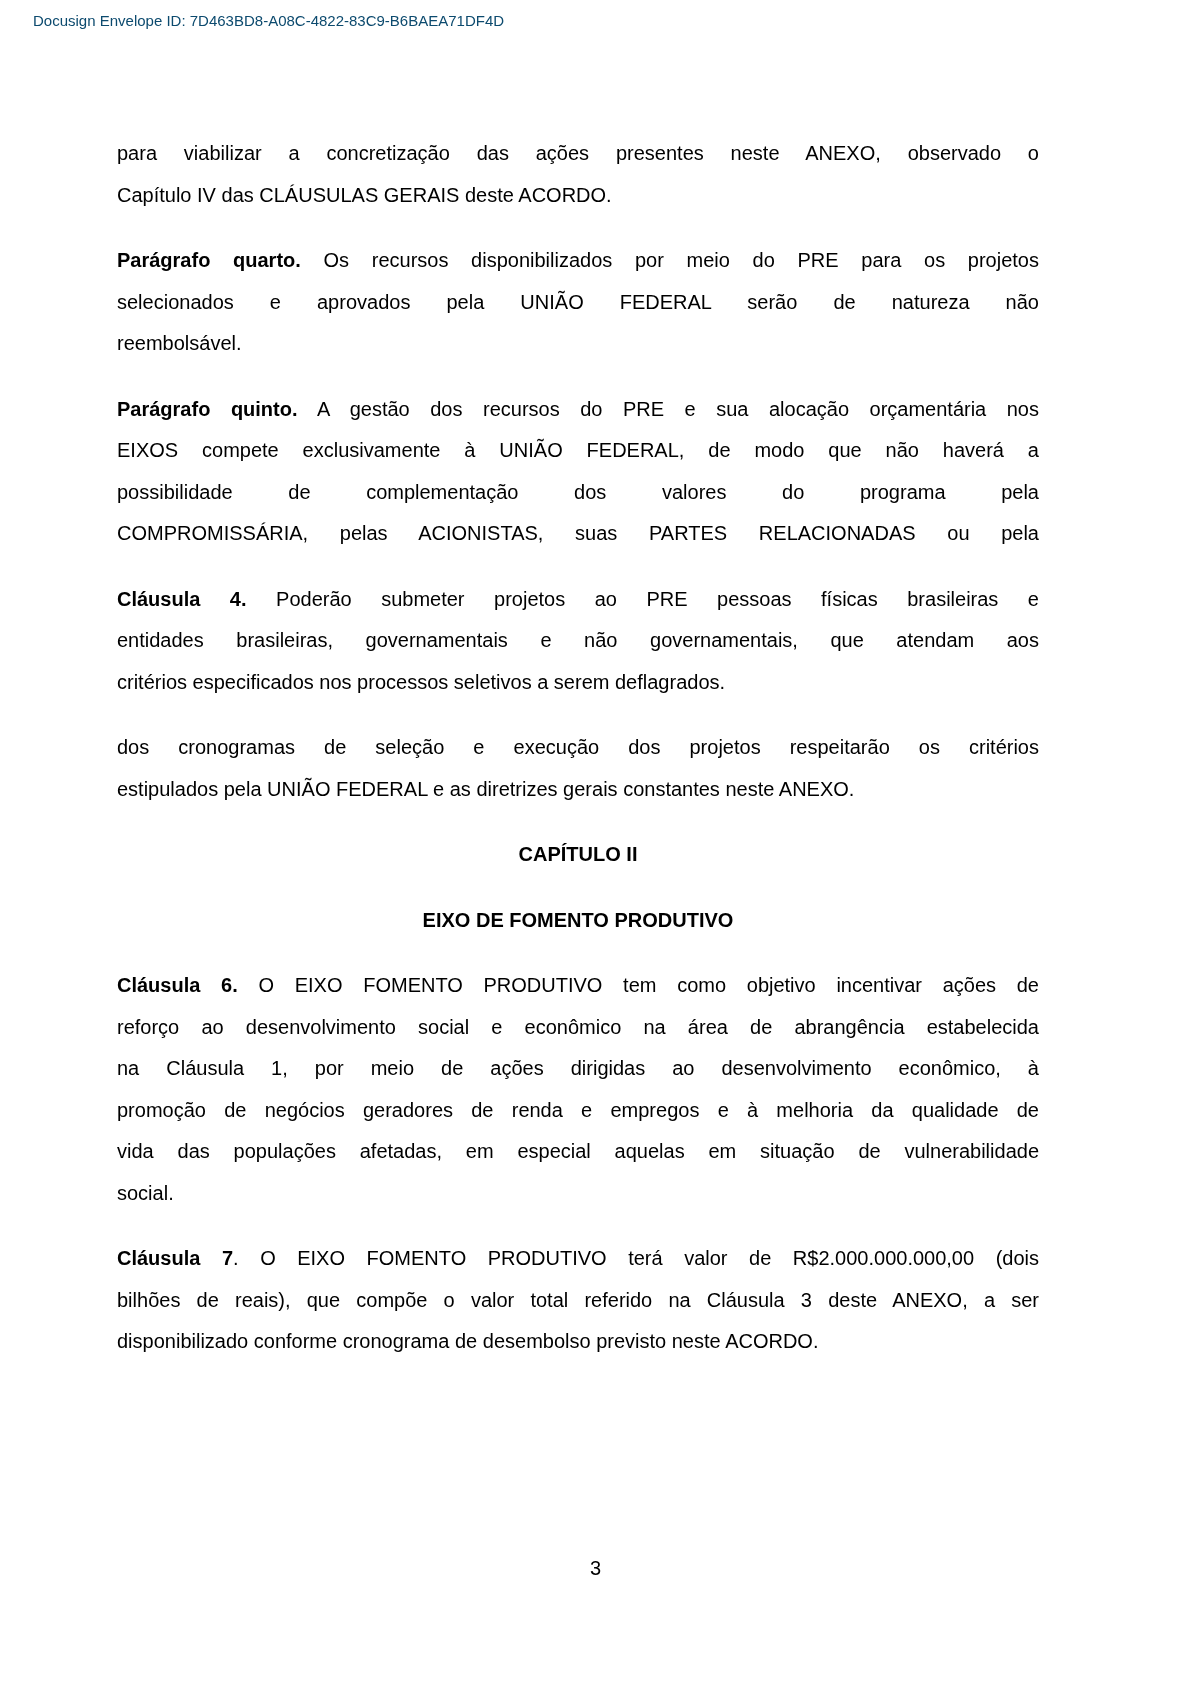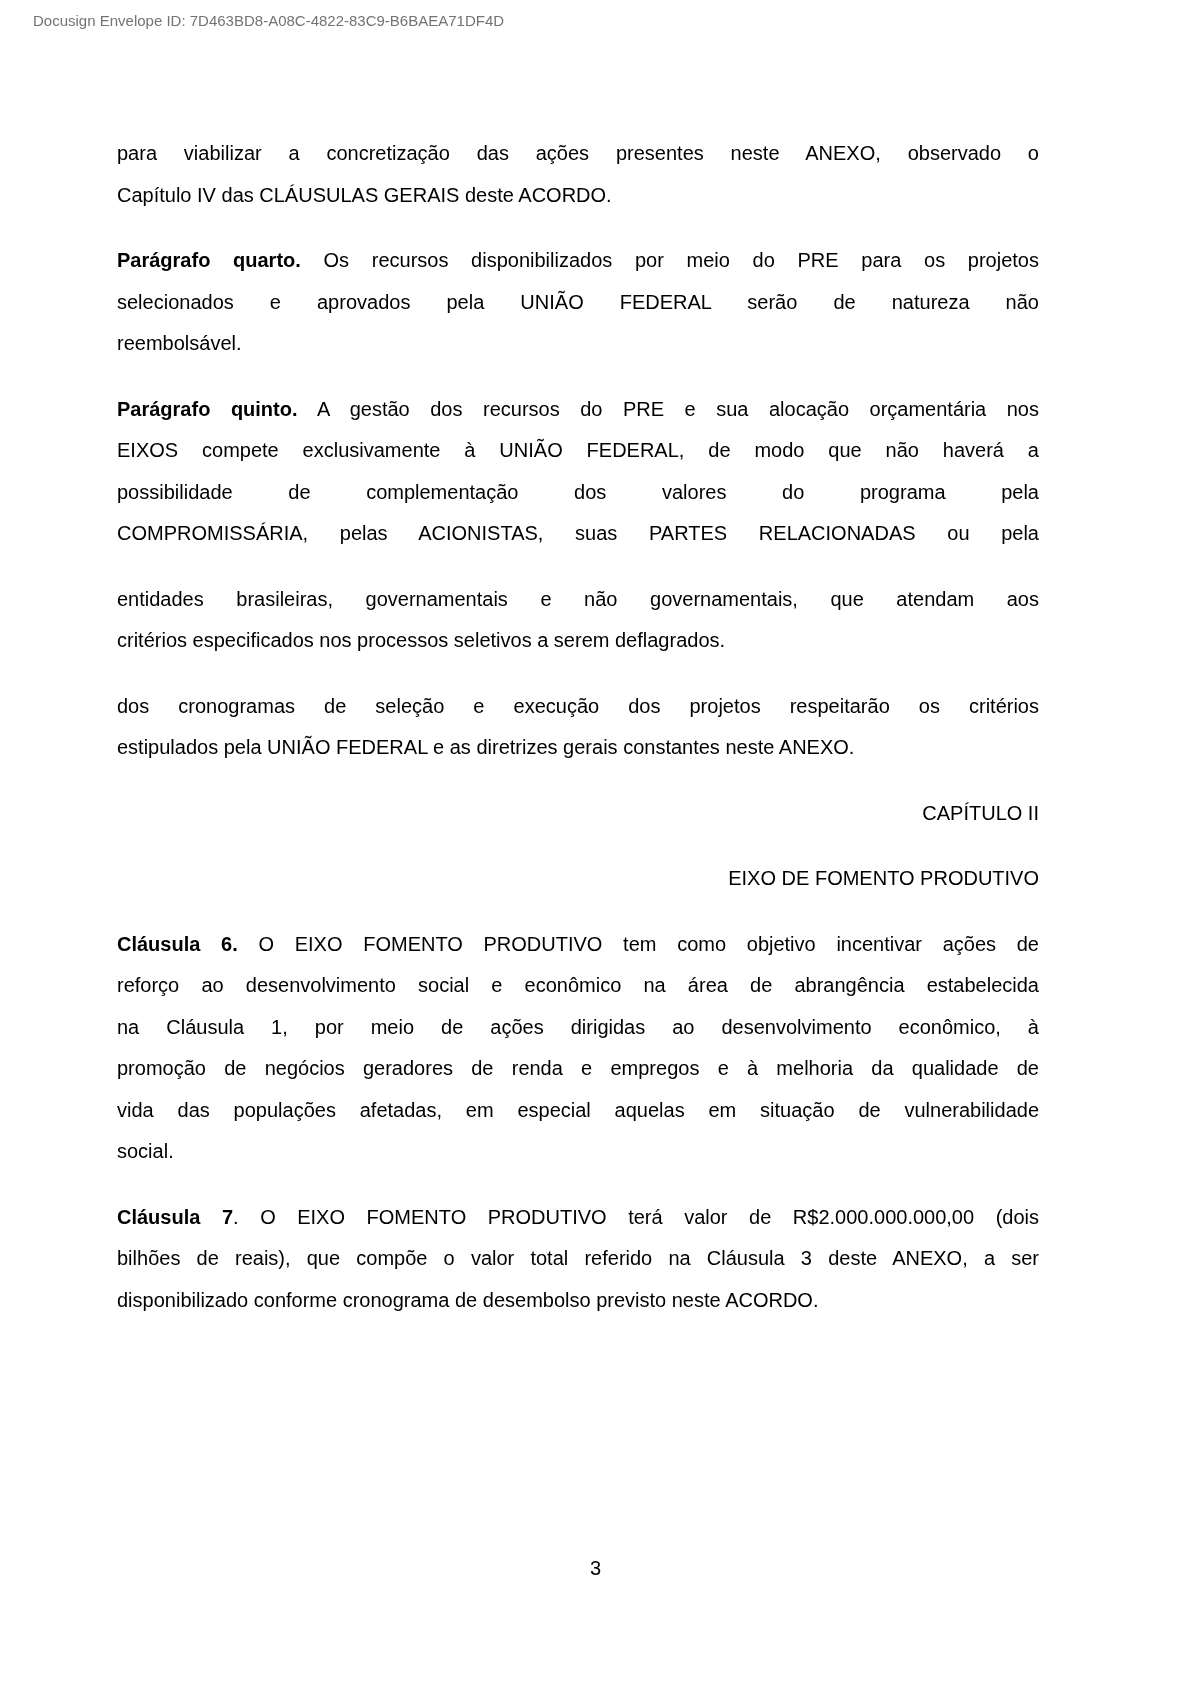--- a/index.html
+++ b/index.html
@@ -18,21 +18,21 @@
   .page {
     position: absolute;
     inset: 0;
     background: #ffffff;
   }
   .docusign-header {
     position: absolute;
     left: 33px;
     top: 12px;
     font-size: 15px;
-    color: #737373;
+    color: #0c4a6e;
     white-space: nowrap;
   }
   .content {
     position: absolute;
     left: 117px;
     top: 133px;
     width: 922px;
     font-size: 20px;
     line-height: 41.5px;
   }
@@ -44,22 +44,22 @@
     text-align-last: justify;
   }
   .lline {
     text-align: justify;
     text-align-last: left;
   }
   .lead {
     font-weight: bold;
   }
   .heading {
-    text-align: right;
-    font-weight: normal;
+    text-align: center;
+    font-weight: bold;
     margin: 0 0 24px 0;
   }
   .page-number {
     position: absolute;
     top: 1553px;
     left: 0;
     width: 100%;
     text-align: center;
     font-size: 20px;
     line-height: 30px;
@@ -86,20 +86,21 @@
     </div>
 
     <div class="para">
       <div class="jline"><span class="lead">Parágrafo quinto.</span><span> A gestão dos recursos do PRE e sua alocação orçamentária nos</span></div>
       <div class="jline">EIXOS compete exclusivamente à UNIÃO FEDERAL, de modo que não haverá a</div>
       <div class="jline">possibilidade de complementação dos valores do programa pela</div>
       <div class="jline">COMPROMISSÁRIA, pelas ACIONISTAS, suas PARTES RELACIONADAS ou pela</div>
     </div>
 
     <div class="para">
+      <div class="jline"><span class="lead">Cláusula 4.</span><span> Poderão submeter projetos ao PRE pessoas físicas brasileiras e</span></div>
       <div class="jline">entidades brasileiras, governamentais e não governamentais, que atendam aos</div>
       <div class="lline">critérios especificados nos processos seletivos a serem deflagrados.</div>
     </div>
 
     <div class="para">
       <div class="jline">dos cronogramas de seleção e execução dos projetos respeitarão os critérios</div>
       <div class="lline">estipulados pela UNIÃO FEDERAL e as diretrizes gerais constantes neste ANEXO.</div>
     </div>
 
     <div class="heading">CAPÍTULO II</div>

